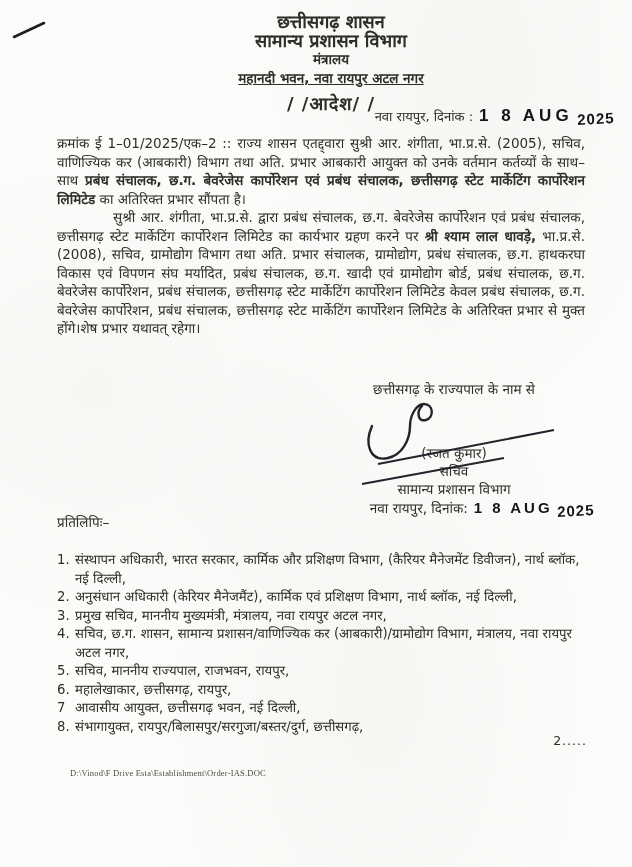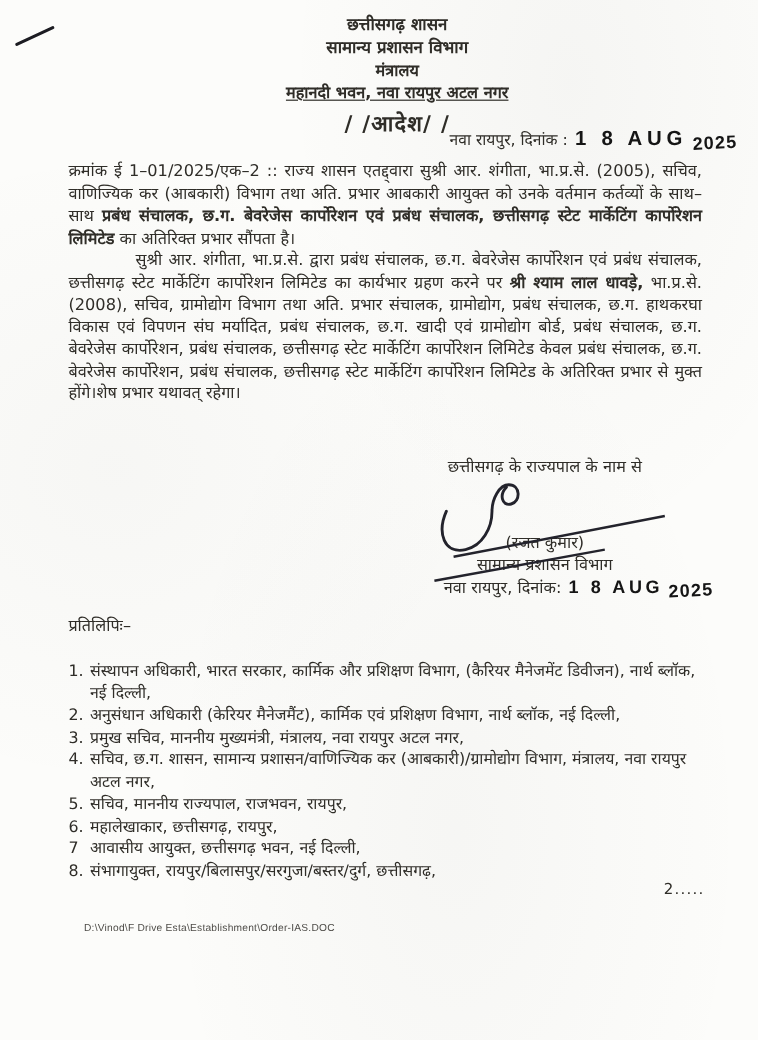--- a/index.html
+++ b/index.html
@@ -11,42 +11,42 @@
       radial-gradient(ellipse at 75% 8%, rgba(80,80,75,0.04), transparent 35%),
       radial-gradient(ellipse at 15% 45%, rgba(80,80,75,0.03), transparent 40%),
       radial-gradient(ellipse at 60% 80%, rgba(80,80,75,0.035), transparent 45%),
       #fcfcfa;
     font-family:"DejaVu Sans","Liberation Sans",sans-serif;
     color:#2f2d28;
     overflow:hidden;
   }
   .tick{position:absolute;top:14px;left:10px;}
   .header{position:absolute;top:12px;left:70px;right:40px;text-align:center;line-height:19px;}
-  .header .h-line{font-weight:bold;font-size:14px;}
+  .header .h-line{font-weight:bold;font-size:18px;}
   .header .h-small{font-size:13.5px;}
   .header .h-underline{text-decoration:underline;}
   .header .order-title{font-weight:bold;font-size:18px;letter-spacing:1px;margin-top:6px;}
   .issue-date{position:absolute;top:106px;right:18px;font-size:13px;white-space:nowrap;}
   .stamp{font-family:"Liberation Sans",sans-serif;font-weight:bold;font-size:17px;letter-spacing:4px;color:#151515;display:inline-block;margin-left:6px;}
   .stamp-year{display:inline-block;letter-spacing:1px;font-size:15px;transform:rotate(-3deg) translateY(3px);margin-left:4px;}
   .body-text{position:absolute;top:134px;left:57px;right:47px;font-size:13.5px;line-height:18.5px;text-align:justify;}
   .para2{text-indent:56px;}
   .b{font-weight:bold;}
   .sig-block{position:absolute;top:380px;right:38px;width:280px;text-align:center;font-size:13.5px;line-height:18px;}
   .sig-space{height:46px;position:relative;}
   .sig-scribble{position:absolute;left:30px;top:-6px;}
   .sig-date{white-space:nowrap;text-align:right;margin-top:1px;}
   .sig-date .stamp{font-size:15px;letter-spacing:3px;}
   .ref-block{position:absolute;top:512px;left:57px;font-size:13.5px;line-height:20px;}
   .copy-list{position:absolute;top:551px;left:57px;right:38px;font-size:13.2px;line-height:18.5px;}
   .copy-item{display:flex;}
   .copy-item .no{width:18px;flex:0 0 18px;}
   .copy-item .txt{flex:1;}
   .continuation{position:absolute;top:733px;right:45px;font-size:12.5px;letter-spacing:1px;}
-  .file-path{position:absolute;top:768px;left:70px;font-size:8.5px;font-family:Liberation Sans, sans-serif;color:#4e4c48;letter-spacing:0.2px;}
+  .file-path{position:absolute;top:768px;left:70px;font-size:8.5px;font-family:Liberation Serif, serif;color:#4e4c48;letter-spacing:0.2px;}
   svg{display:block;}
 </style>
 </head>
 <body>
 
 <div class="page">
 
   <div class="tick">
     <svg width="44" height="28" viewBox="0 0 44 28">
       <line x1="4" y1="23" x2="34" y2="9" stroke="#1c1c22" stroke-width="2.6" stroke-linecap="round"></line>
@@ -75,20 +75,21 @@
     <div class="sig-space">
       <div class="sig-scribble">
         <svg width="230" height="96" viewBox="0 0 230 96">
           <path d="M 28 34 C 20 52, 26 70, 44 66 C 58 63, 66 48, 66 34 C 66 24, 72 12, 80 12 C 90 12, 90 26, 82 28 C 74 30, 72 20, 78 14" fill="none" stroke="#23232c" stroke-width="2.4" stroke-linecap="round"></path>
           <line x1="34" y1="72" x2="210" y2="38" stroke="#23232c" stroke-width="2"></line>
           <line x1="18" y1="92" x2="160" y2="66" stroke="#23232c" stroke-width="2"></line>
         </svg>
       </div>
     </div>
     <div>(रजत कुमार)</div>
+    <div>सचिव</div>
     <div>सामान्य प्रशासन विभाग</div>
     <div class="sig-date">
       <span>नवा रायपुर, दिनांक:</span><span class="stamp"><span>1 8 AUG</span><span class="stamp-year">2025</span></span>
     </div>
   </div>
 
   <div class="ref-block">
     <div>प्रतिलिपिः–</div>
   </div>
 

